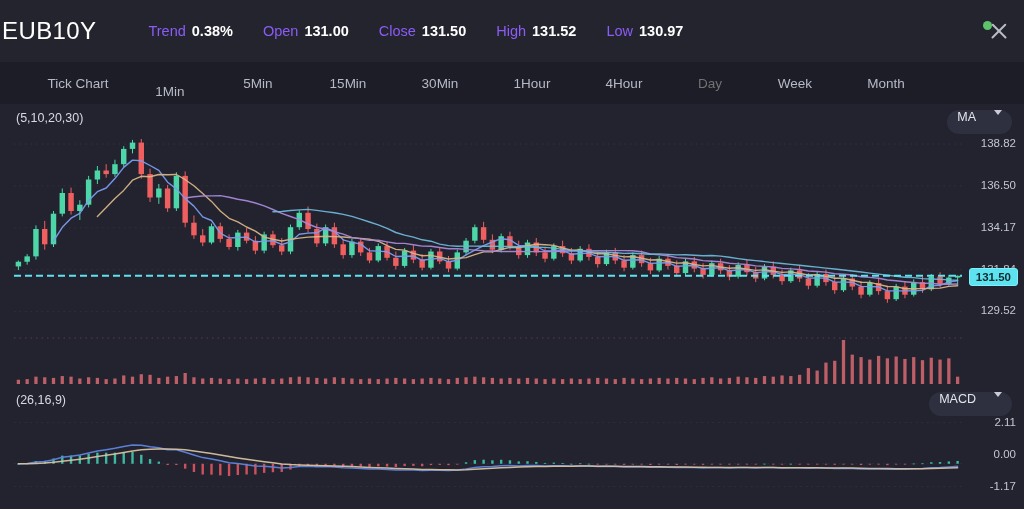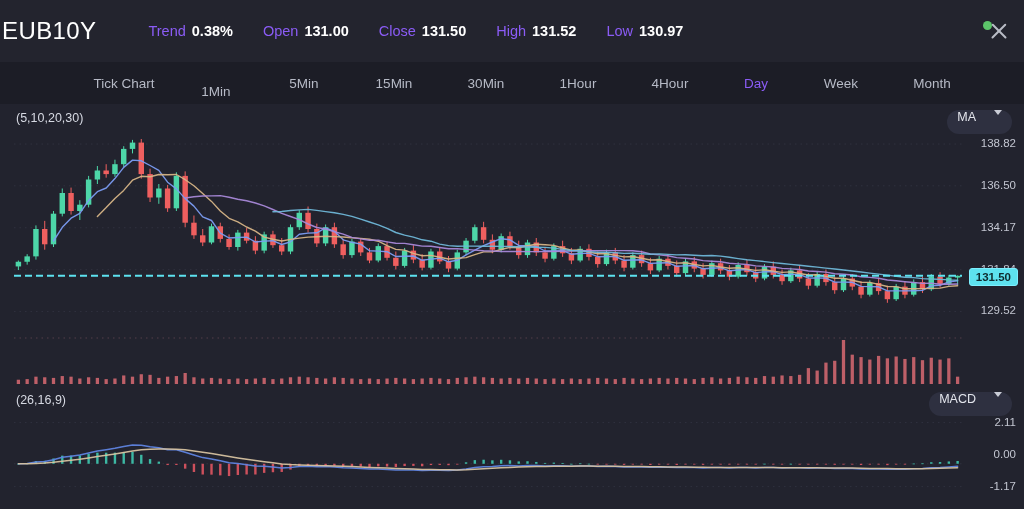--- a/index.html
+++ b/index.html
@@ -27,27 +27,27 @@
   .close-x:before,.close-x:after{
     content:""; position:absolute; left:1px; top:10px; width:20px; height:2.4px;
     background:#b9bcc6; border-radius:2px;
   }
   .close-x:before{ transform:rotate(45deg); }
   .close-x:after{ transform:rotate(-45deg); }
 
   
   .tabs{
     height:42px; background:#1c1d26; display:flex; align-items:center;
-    padding-left:76px;
+    padding-left:30px;
   }
   .tab{
     font-size:13.5px; color:#b6bac6; cursor:pointer; white-space:nowrap;
     text-align:center; min-width:60px;
   }
-  .tab.is-active{ color:#8b5cf6; }
+  .tab.is-active{ color:#737373; }
 
   
   .chart-wrap{ position:relative; width:844px; height:405px; background:#4c1d95; }
   .price-pane{ position:absolute; left:0; top:0; width:1024px; height:282px; }
   .macd-pane{ position:absolute; left:0; top:282px; width:1024px; height:123px; }
 
   .pane-label{
     position:absolute; left:16px; top:7px; font-size:12.5px; color:#d6d9e2;
     z-index:6; pointer-events:none;
   }

